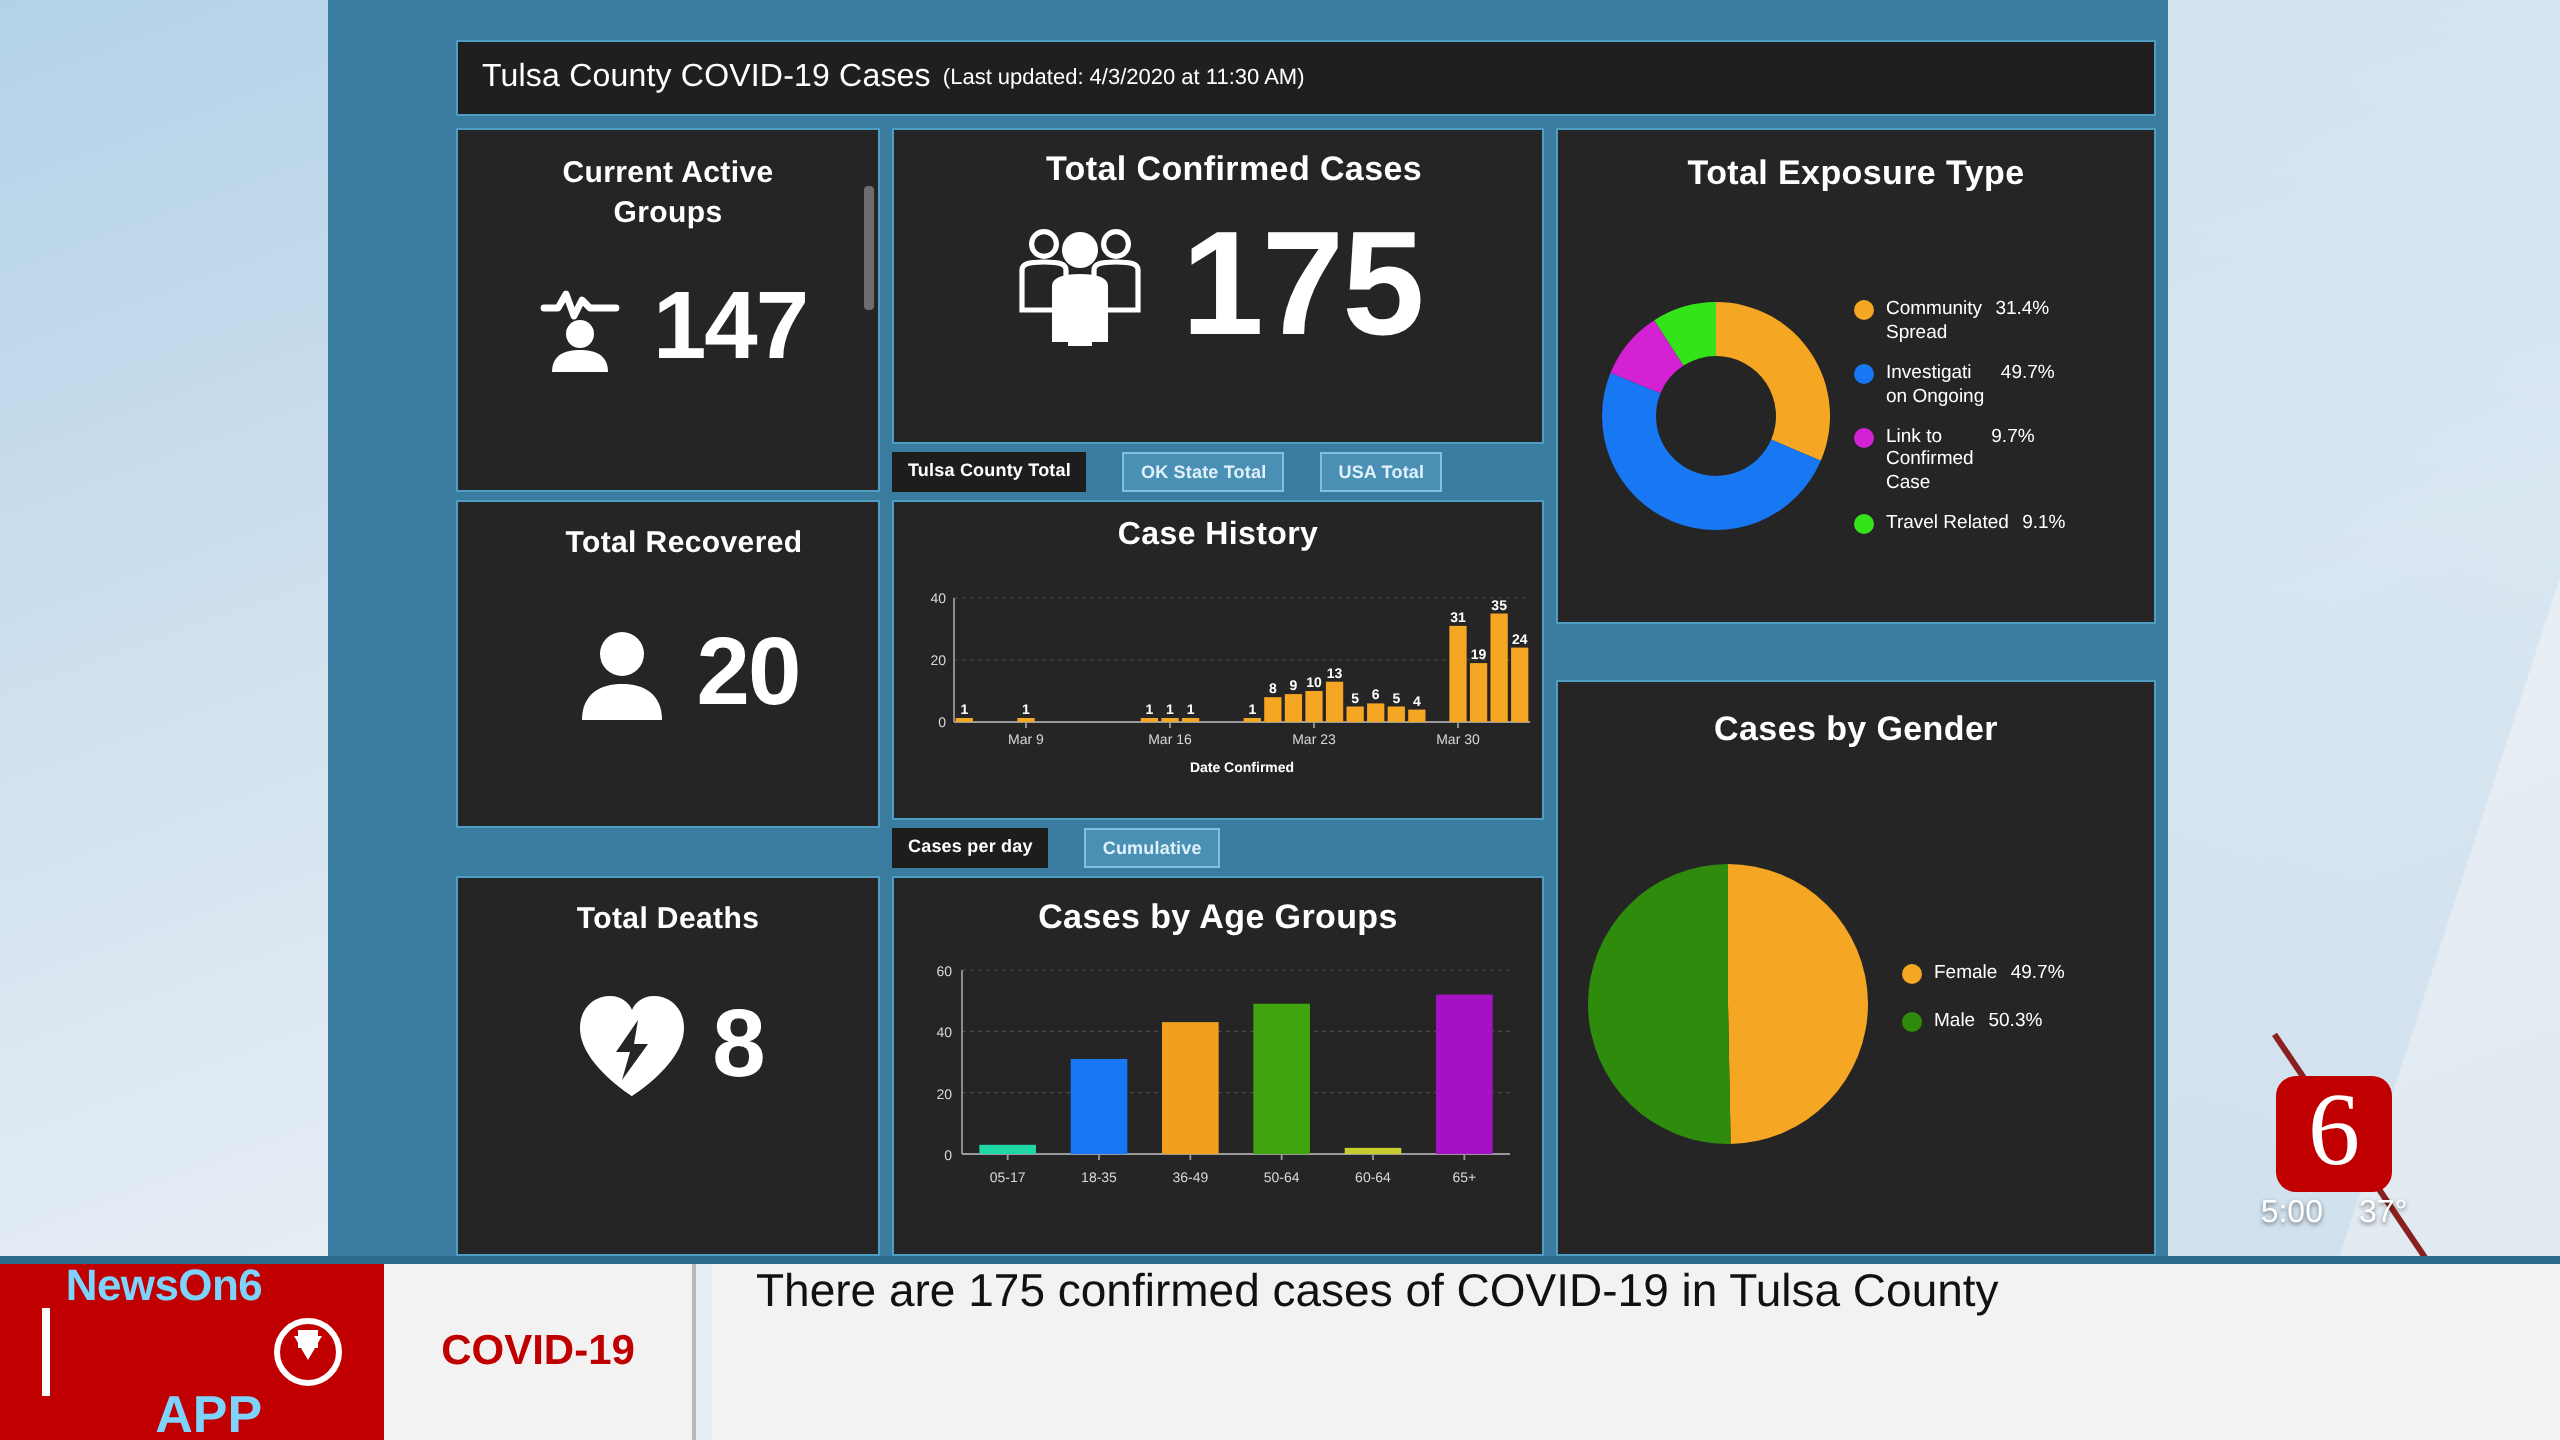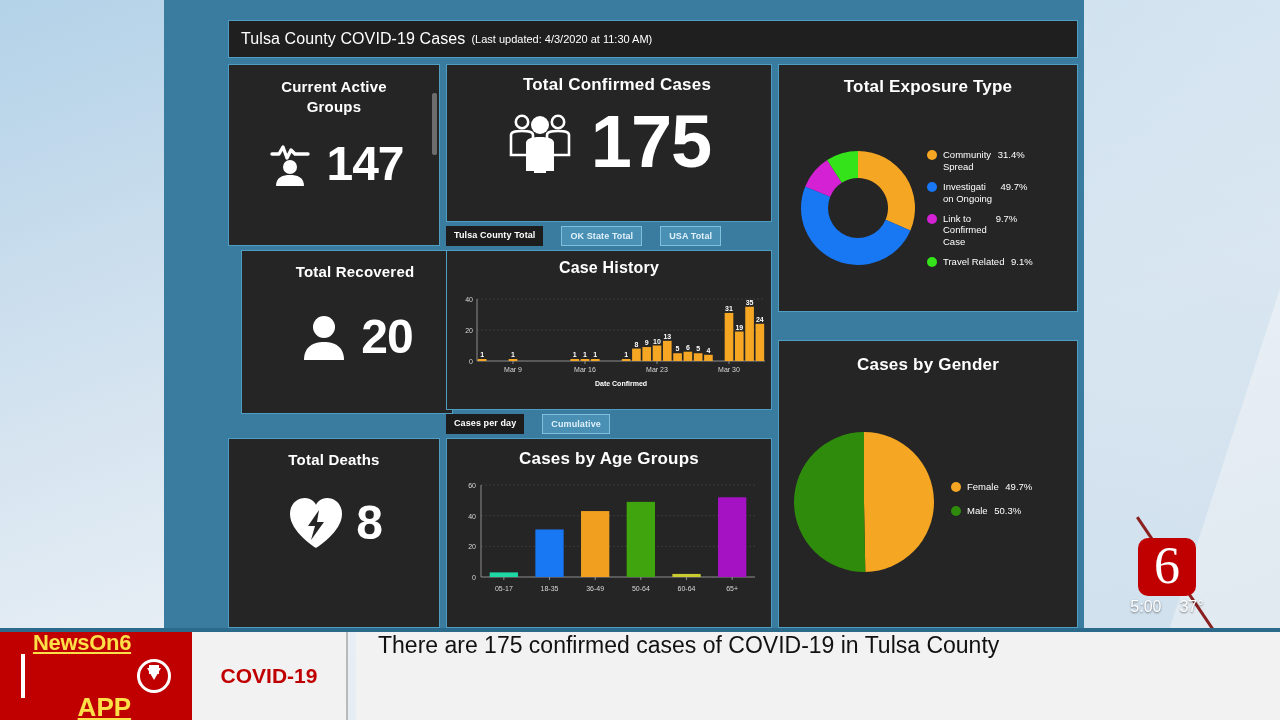--- a/index.html
+++ b/index.html
@@ -51,21 +51,21 @@
     position: absolute; background: #252525; border: 1px solid #4e9ec4;
     color: #fff;
   }
   .card-title {
     text-align:center; font-weight: 700; color:#ffffff;
     letter-spacing:.2px;
   }
 
   
   #card-active   { left: 0;   top: 48px;  width: 212px; height: 182px; }
-  #card-recovered{ left: 13px;   top: 234px; width: 212px; height: 164px; padding-left: 16px; }
+  #card-recovered{ left: 0;   top: 234px; width: 212px; height: 164px; padding-left: 16px; }
   #card-deaths   { left: 0;   top: 422px; width: 212px; height: 190px; }
 
   
   #card-confirmed{ left: 218px; top: 48px;  width: 326px; height: 158px; }
   #card-history  { left: 218px; top: 234px; width: 326px; height: 160px; }
   #card-age      { left: 218px; top: 422px; width: 326px; height: 190px; }
 
   
   #card-exposure { left: 550px; top: 48px;  width: 300px; height: 248px; }
   #card-gender   { left: 550px; top: 324px; width: 300px; height: 288px; }
@@ -104,21 +104,21 @@
   .legend-text .pct { margin-left: 4px; }
 
   
   #ticker { position:absolute; left:0; bottom:0; width: 1280px; height: 92px; }
   #tick-top { position:absolute; left:0; top:0; width:1280px; height: 4px; background:#2c6a8c; }
   #tick-logo {
     position:absolute; left:0; top:4px; width: 192px; height: 88px; background:#c00000;
     display:flex; align-items:center; justify-content:center;
   }
   .logo-bar { width: 4px; height: 44px; background:#fff; margin-right: 8px; }
-  .logo-text { color:#fde047; font-weight:700; line-height: 1; text-decoration: underline; }
+  .logo-text { color:#7dd3fc; font-weight:700; line-height: 1; }
   .logo-l1 { font-size: 22px; letter-spacing:-.3px;}
   .logo-l2 { font-size: 26px; text-align:right;margin-top:40px; }
   .logo-circle {
     width: 34px; height: 34px; border-radius: 50%; border: 3px solid #fff;
     margin-left: 6px; position: relative;
   }
   .logo-circle::after{
     content:""; position:absolute; left:50%; top: 6px; transform: translateX(-50%);
     border-left: 7px solid transparent; border-right: 7px solid transparent;
     border-top: 12px solid #fff;

